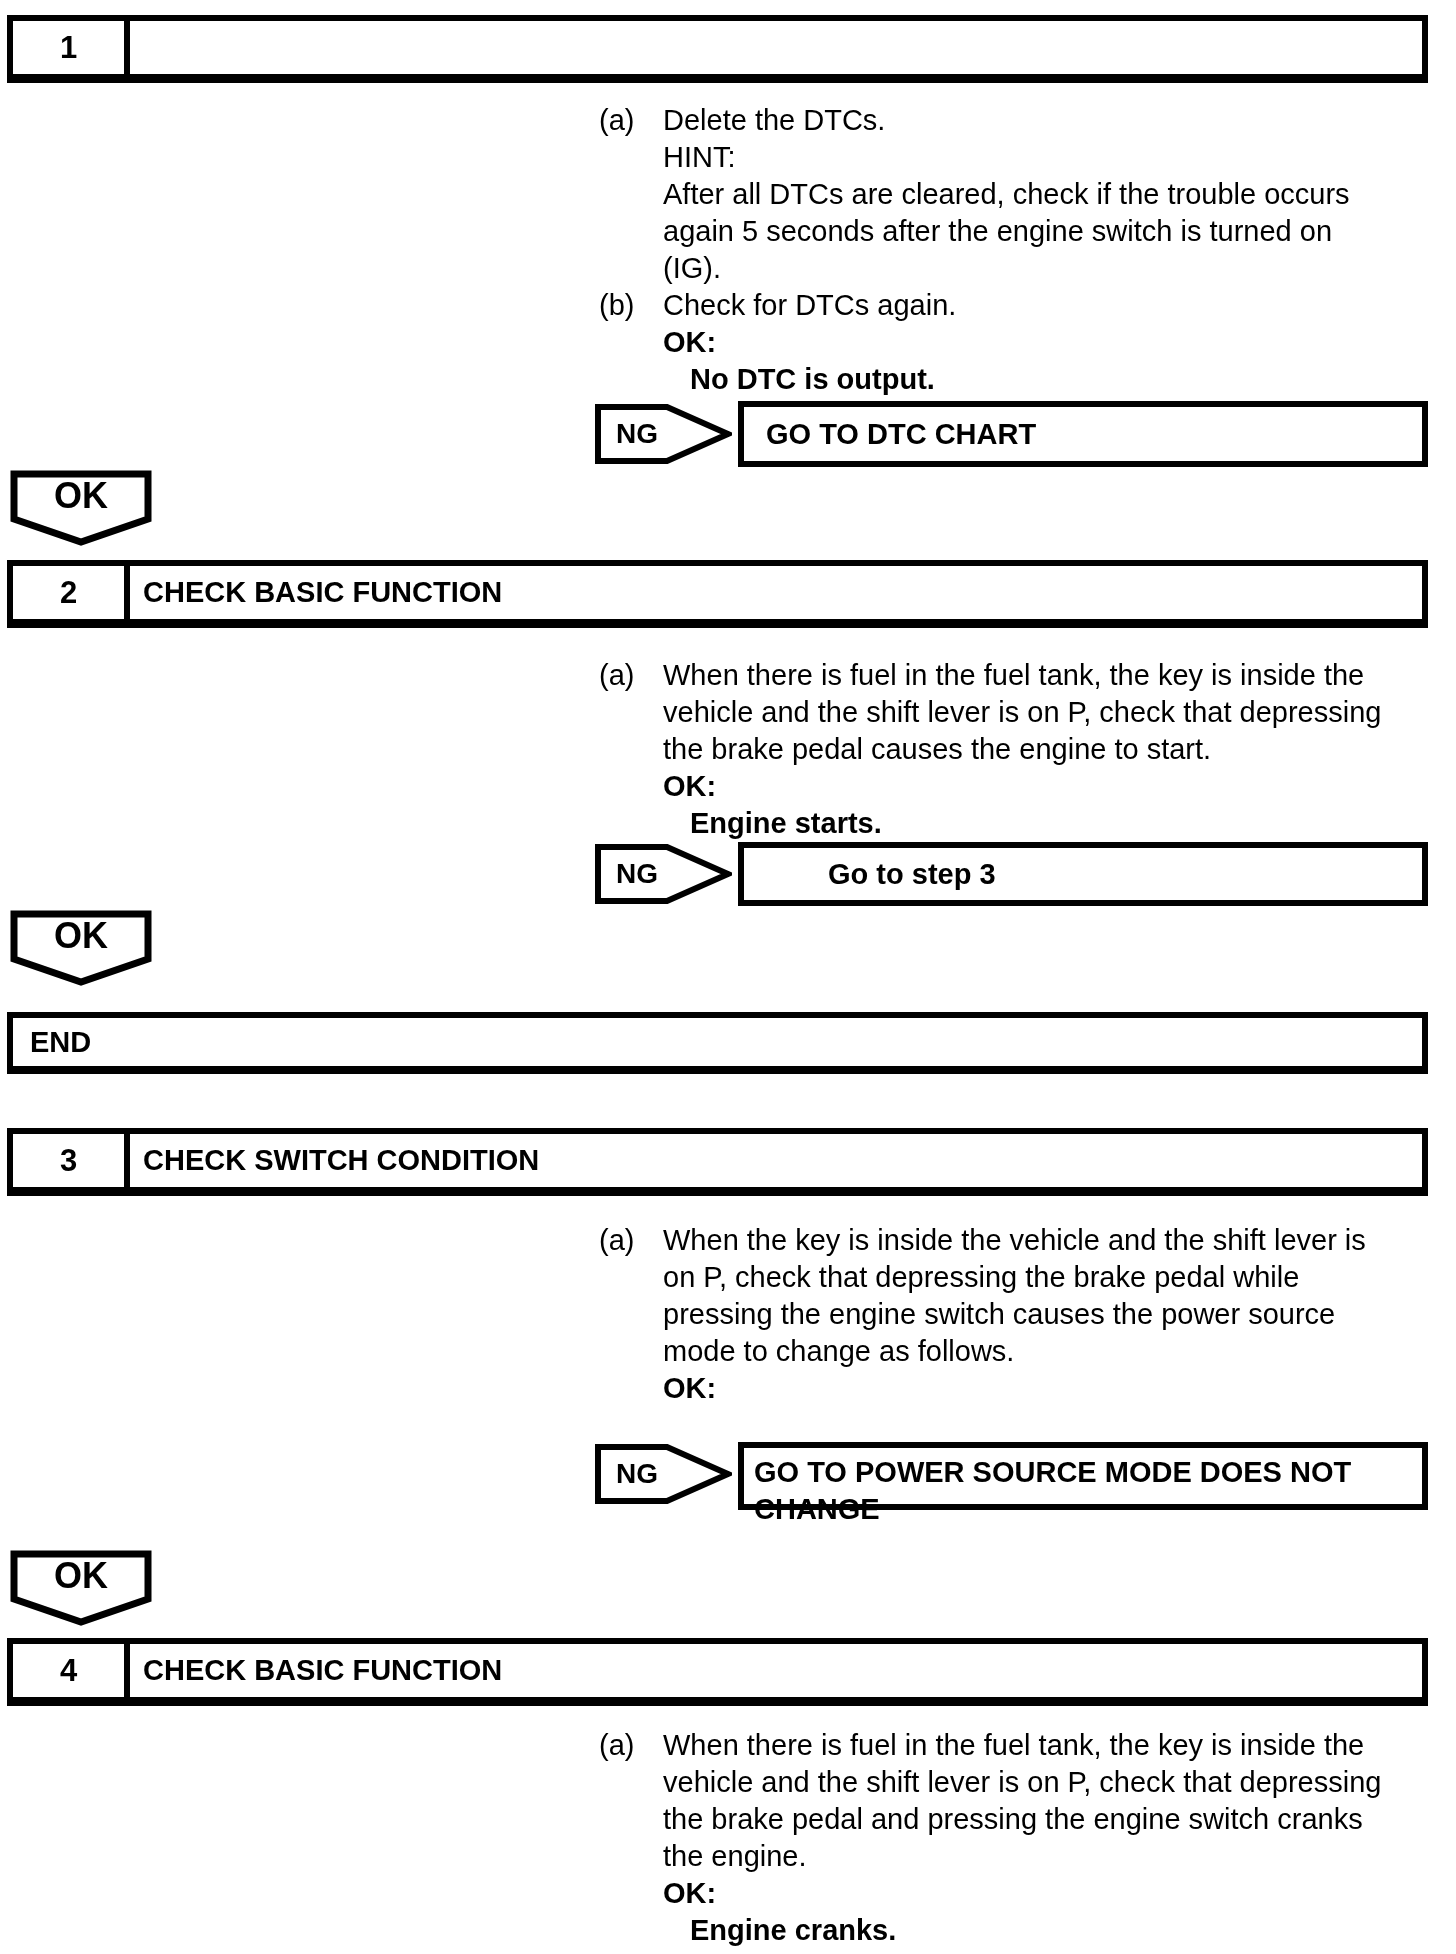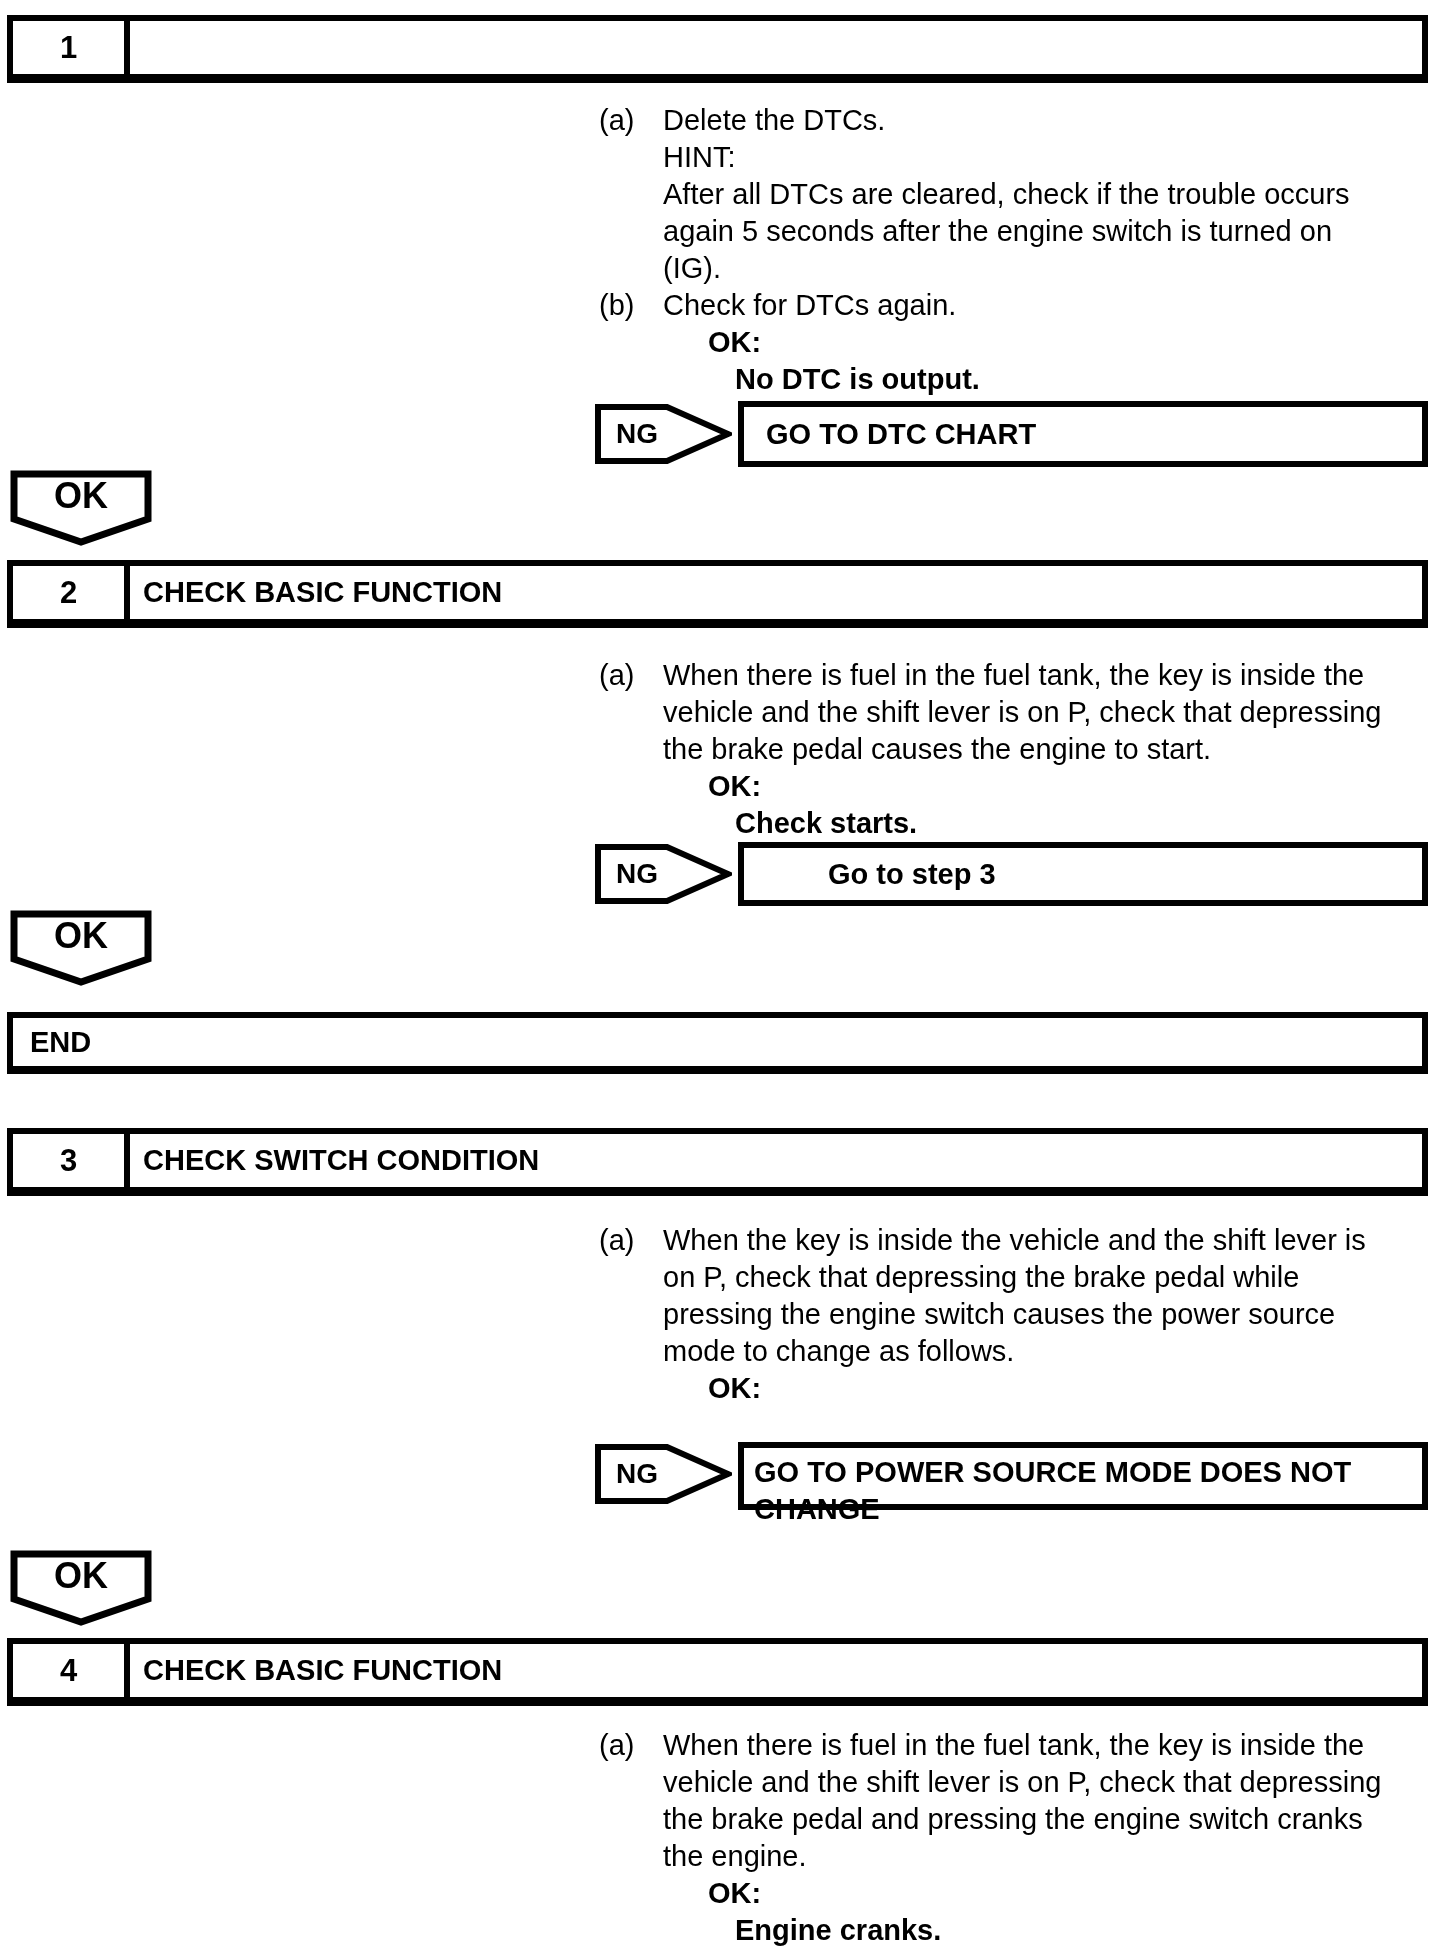--- a/index.html
+++ b/index.html
@@ -21,21 +21,21 @@
   .hdr .title{
     flex:1;display:flex;align-items:center;padding-left:13px;
     font-weight:bold;font-size:29px;white-space:nowrap;
   }
   
   .block{position:absolute;left:0;width:1456px;}
   .row{position:relative;height:37px;line-height:37px;font-size:29px;}
   .row .marker{position:absolute;left:599px;white-space:nowrap;}
   .row .txt{position:absolute;left:663px;white-space:nowrap;}
   .row .txt.detail{left:690px;}
-  .bold{font-weight:bold;margin-left:45px;}
+  .bold{font-weight:bold;}
   
   .ng-tag{position:absolute;left:595px;width:137px;height:60px;}
   .ng-tag svg{display:block;position:absolute;left:0;top:0;}
   .ng-tag .lbl{
     position:absolute;left:6px;top:0;width:72px;height:60px;
     display:flex;align-items:center;justify-content:center;
     font-weight:bold;font-size:28px;
   }
   
   .ng-box{
@@ -131,21 +131,21 @@
       <div class="row">
         <span class="txt">vehicle and the shift lever is on P, check that depressing</span>
       </div>
       <div class="row">
         <span class="txt">the brake pedal causes the engine to start.</span>
       </div>
       <div class="row">
         <span class="txt bold">OK:</span>
       </div>
       <div class="row">
-        <span class="txt detail bold">Check starts.</span>
+        <span class="txt detail bold">Engine starts.</span>
       </div>
     </div>
     <div class="ng-tag" style="top:844px">
       <svg width="137" height="60" viewBox="0 0 137 60">
         <polygon points="3,3 72,3 133,30 72,57 3,57" fill="#ffffff" stroke="#000000" stroke-width="6"></polygon>
       </svg>
       <span class="lbl">NG</span>
     </div>
     <div class="ng-box center-ish" style="top:842px;height:64px">
       <span>Go to step 3</span>

